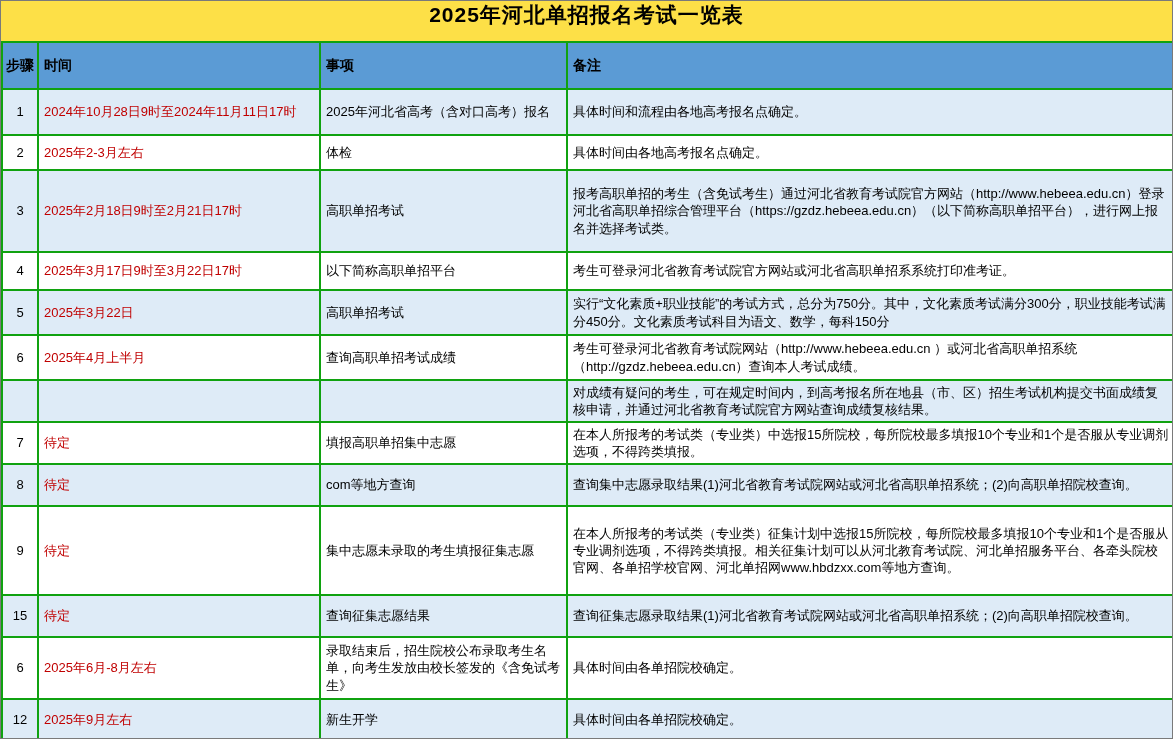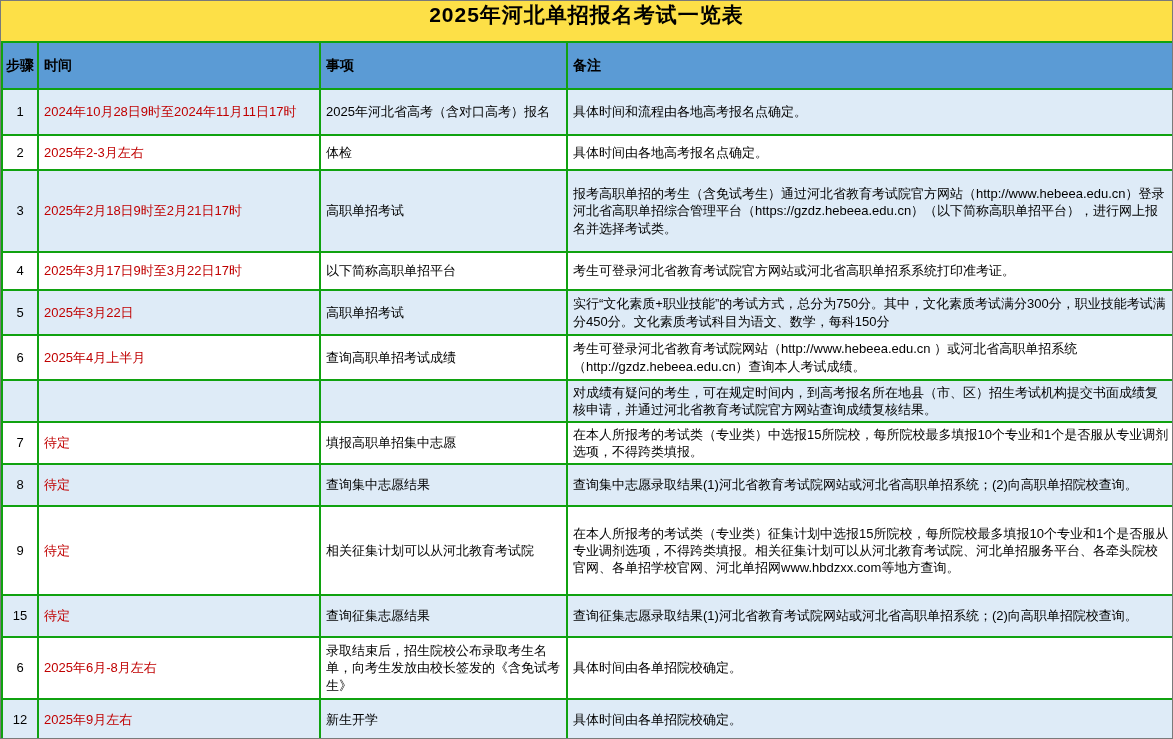--- a/index.html
+++ b/index.html
@@ -145,27 +145,27 @@
   </tr>
         <tr>
     <td class="col-step">7</td>
     <td class="col-time">待定</td>
     <td class="col-item">填报高职单招集中志愿</td>
     <td class="col-note">在本人所报考的考试类（专业类）中选报15所院校，每所院校最多填报10个专业和1个是否服从专业调剂选项，不得跨类填报。</td>
   </tr>
         <tr>
     <td class="col-step">8</td>
     <td class="col-time">待定</td>
-    <td class="col-item">查询集中志愿结果</td>
+    <td class="col-item">com等地方查询</td>
     <td class="col-note">查询集中志愿录取结果(1)河北省教育考试院网站或河北省高职单招系统；(2)向高职单招院校查询。</td>
   </tr>
         <tr>
     <td class="col-step">9</td>
     <td class="col-time">待定</td>
-    <td class="col-item">相关征集计划可以从河北教育考试院</td>
+    <td class="col-item">集中志愿未录取的考生填报征集志愿</td>
     <td class="col-note">在本人所报考的考试类（专业类）征集计划中选报15所院校，每所院校最多填报10个专业和1个是否服从专业调剂选项，不得跨类填报。相关征集计划可以从河北教育考试院、河北单招服务平台、各牵头院校官网、各单招学校官网、河北单招网www.hbdzxx.com等地方查询。</td>
   </tr>
         <tr>
     <td class="col-step">15</td>
     <td class="col-time">待定</td>
     <td class="col-item">查询征集志愿结果</td>
     <td class="col-note">查询征集志愿录取结果(1)河北省教育考试院网站或河北省高职单招系统；(2)向高职单招院校查询。</td>
   </tr>
         <tr>
     <td class="col-step">6</td>

